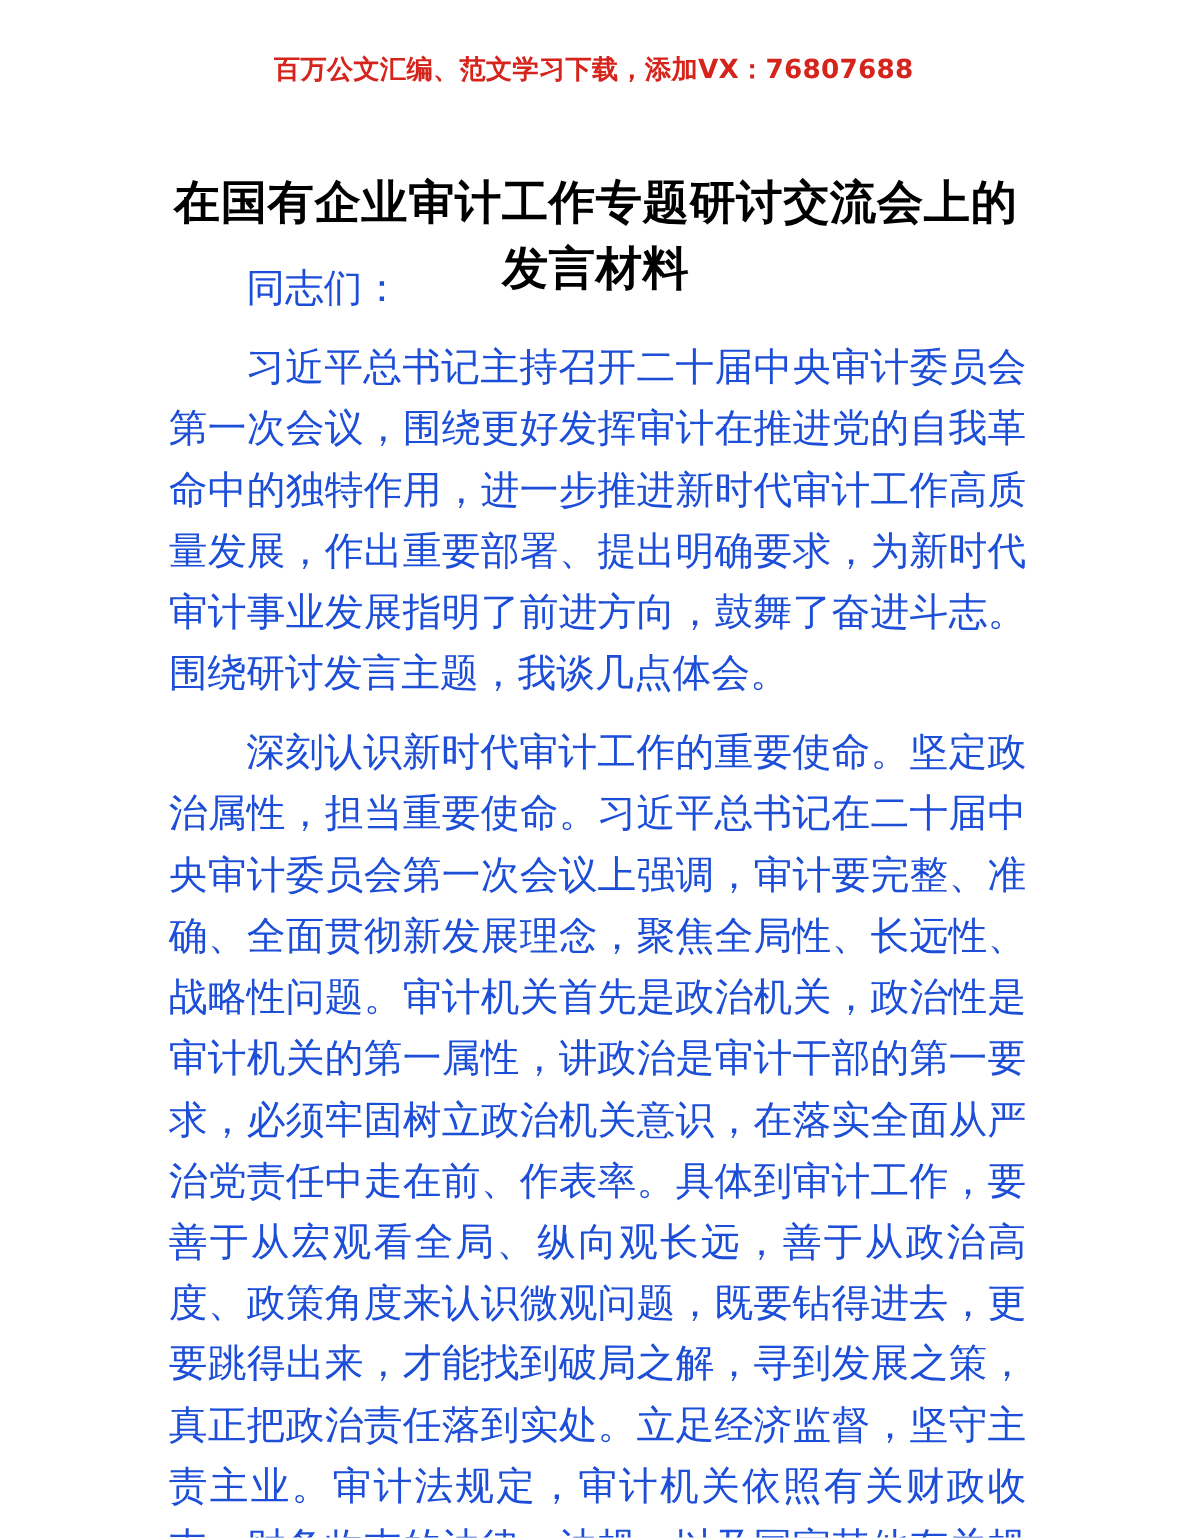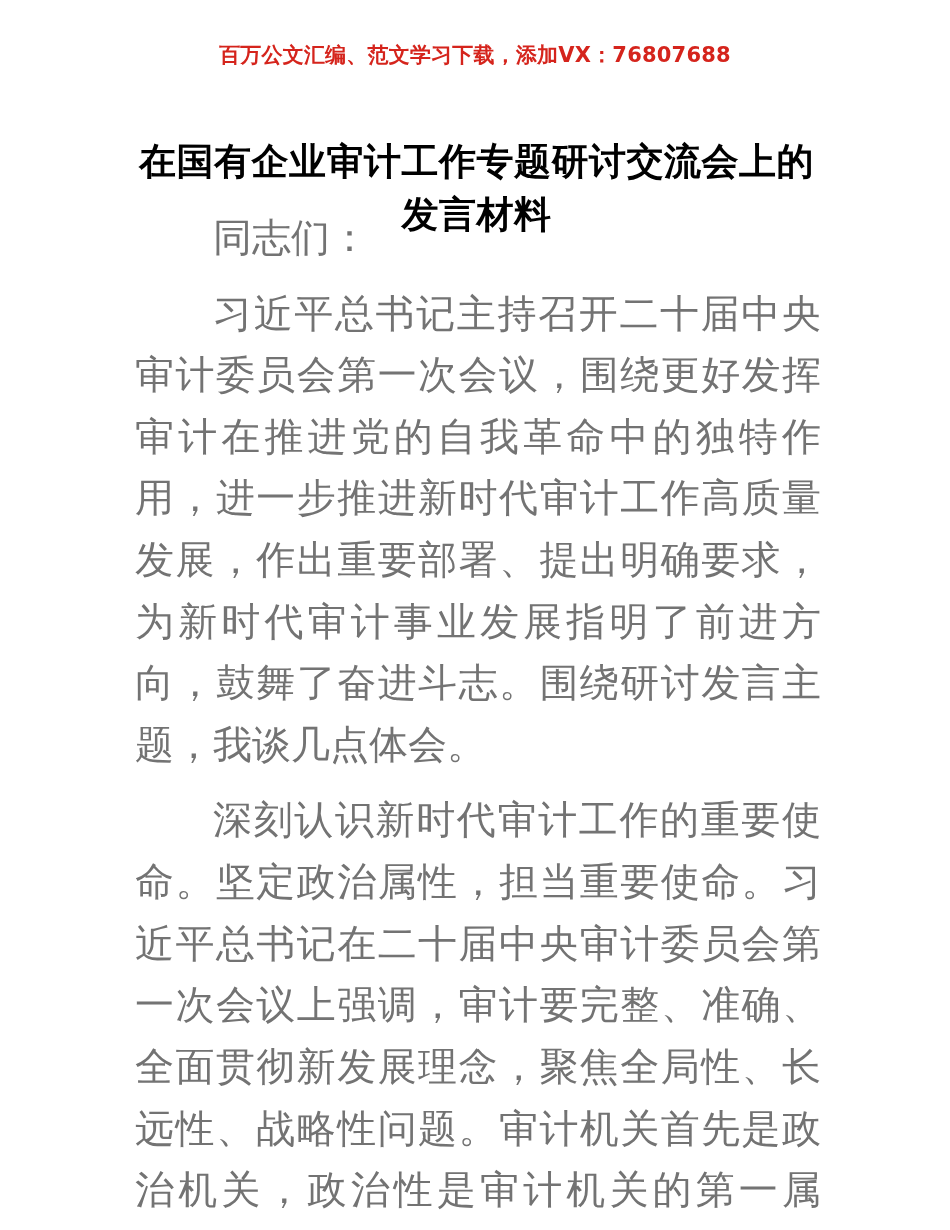--- a/index.html
+++ b/index.html
@@ -57,26 +57,26 @@
 
   
   .doc-body {
     position: absolute;
     top: 207px;
     left: 135px;
     width: 686px;
   }
 
   .para {
-    font-size: 39px;
+    font-size: 31px;
     line-height: 1.58;
     text-align: justify;
     text-justify: inter-character;
     letter-spacing: 0px;
-    color: #737373;
+    color: #1d4ed8;
     margin: 0;
     text-indent: 0;
     word-break: break-all;
   }
 
   .para.indent {
     text-indent: 2em;
   }
 
   .para + .para {

